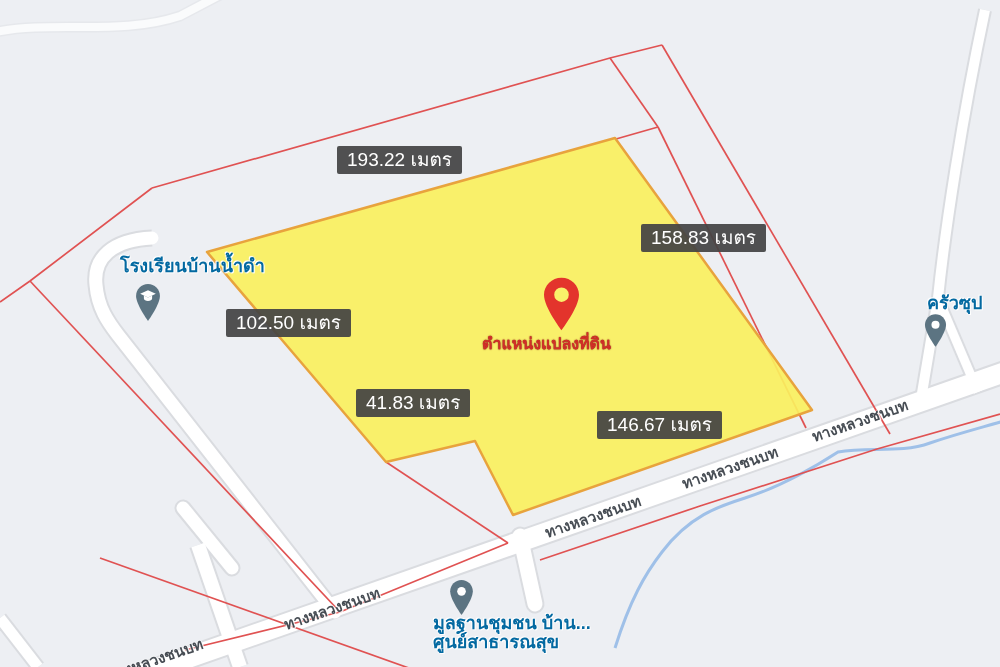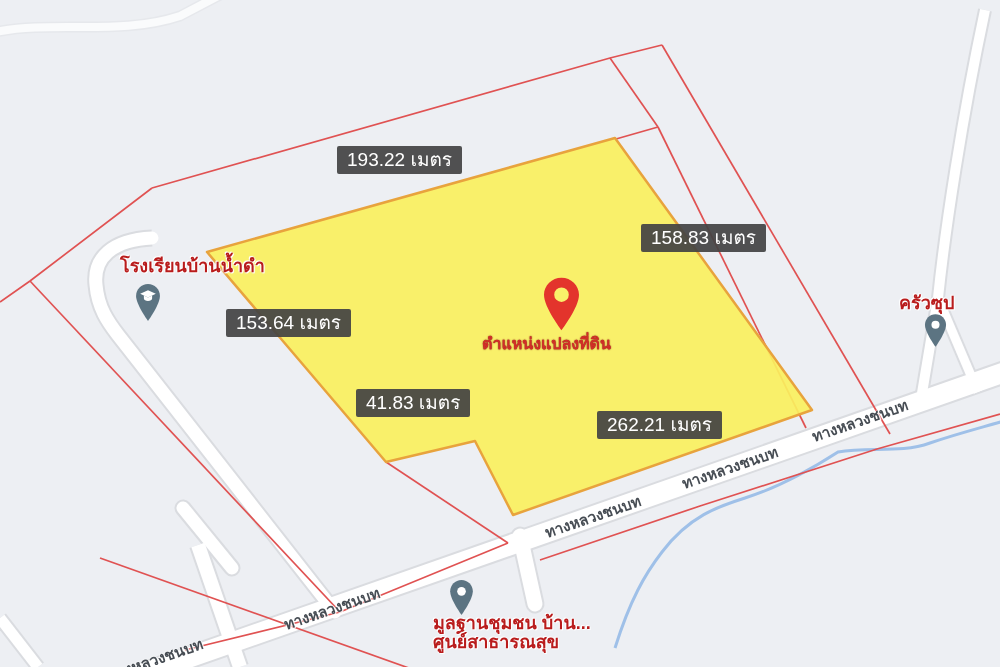--- a/index.html
+++ b/index.html
@@ -28,21 +28,21 @@
     font-size:15px;
     font-weight:bold;
     white-space:nowrap;
     transform:rotate(-19deg);
     transform-origin:center;
     text-shadow:0 0 2px #fff,0 0 2px #fff,1px 1px 0 rgba(255,255,255,.8);
   }
   .poi{position:absolute;}
   .poi-label{
     position:absolute;
-    color:#b91c1c;
+    color:#0369a1;
     font-size:18px;
     font-weight:bold;
     white-space:nowrap;
     text-shadow:0 0 2px #fff,0 0 2px #fff,1px 1px 0 #fff,-1px -1px 0 #fff;
   }
   .poi-label .line{display:block;line-height:19px;}
   .target-label{
     position:absolute;
     left:482px;top:331px;width:172px;
     text-align:left;
@@ -103,23 +103,23 @@
       <path d="M 100,558 L 420,672"></path>
     </g>
 
     <polygon points="207,252 615,138 812,410 513,515 475,441 386,462" fill="#FAF05E" fill-opacity="0.92" stroke="#E8A33D" stroke-width="2.5" stroke-linejoin="round"></polygon>
   </svg>
 
   <div class="overlay">
 
     <div class="chip" style="left:337px;top:146px;">193.22 เมตร</div>
     <div class="chip" style="left:641px;top:224px;text-align:center;">158.83 เมตร</div>
-    <div class="chip" style="left:226px;top:309px;">153.64 เมตร</div>
+    <div class="chip" style="left:226px;top:309px;">102.50 เมตร</div>
     <div class="chip" style="left:356px;top:389px;text-align:right;">41.83 เมตร</div>
-    <div class="chip" style="left:597px;top:411px;">262.21 เมตร</div>
+    <div class="chip" style="left:597px;top:411px;">146.67 เมตร</div>
 
     <div class="road-label" style="left:85px;top:648px;">ทางหลวงชนบท</div>
     <div class="road-label" style="left:262px;top:597px;">ทางหลวงชนบท</div>
     <div class="road-label" style="left:523px;top:505px;">ทางหลวงชนบท</div>
     <div class="road-label" style="left:660px;top:456px;">ทางหลวงชนบท</div>
     <div class="road-label" style="left:790px;top:409px;">ทางหลวงชนบท</div>
 
     <div class="poi" style="left:135px;top:284px;">
       <svg width="26" height="37" viewBox="0 0 24 34">
         <path d="M12 0C5.9 0 1 4.9 1 11c0 8 11 23 11 23s11-15 11-23C23 4.9 18.1 0 12 0z" fill="#5C7482"></path>
@@ -128,21 +128,21 @@
       </svg>
     </div>
     <div class="poi-label" style="left:120px;top:251px;">โรงเรียนบ้านน้ำดำ</div>
 
     <div class="poi" style="left:924px;top:314px;">
       <svg width="23" height="33" viewBox="0 0 24 34">
         <path d="M12 0C5.9 0 1 4.9 1 11c0 8 11 23 11 23s11-15 11-23C23 4.9 18.1 0 12 0z" fill="#5C7482"></path>
         <circle cx="12" cy="11" r="4.2" fill="#fff"></circle>
       </svg>
     </div>
-    <div class="poi-label" style="left:899px;top:288px;">ครัวซุป</div>
+    <div class="poi-label" style="left:927px;top:288px;">ครัวซุป</div>
 
     <div class="poi" style="left:449px;top:580px;">
       <svg width="25" height="35" viewBox="0 0 24 34">
         <path d="M12 0C5.9 0 1 4.9 1 11c0 8 11 23 11 23s11-15 11-23C23 4.9 18.1 0 12 0z" fill="#5C7482"></path>
         <circle cx="12" cy="11" r="4.2" fill="#fff"></circle>
       </svg>
     </div>
     <div class="poi-label" style="left:433px;top:614px;">
       <span class="line">มูลฐานชุมชน บ้าน...</span>
       <span class="line">ศูนย์สาธารณสุข</span>

